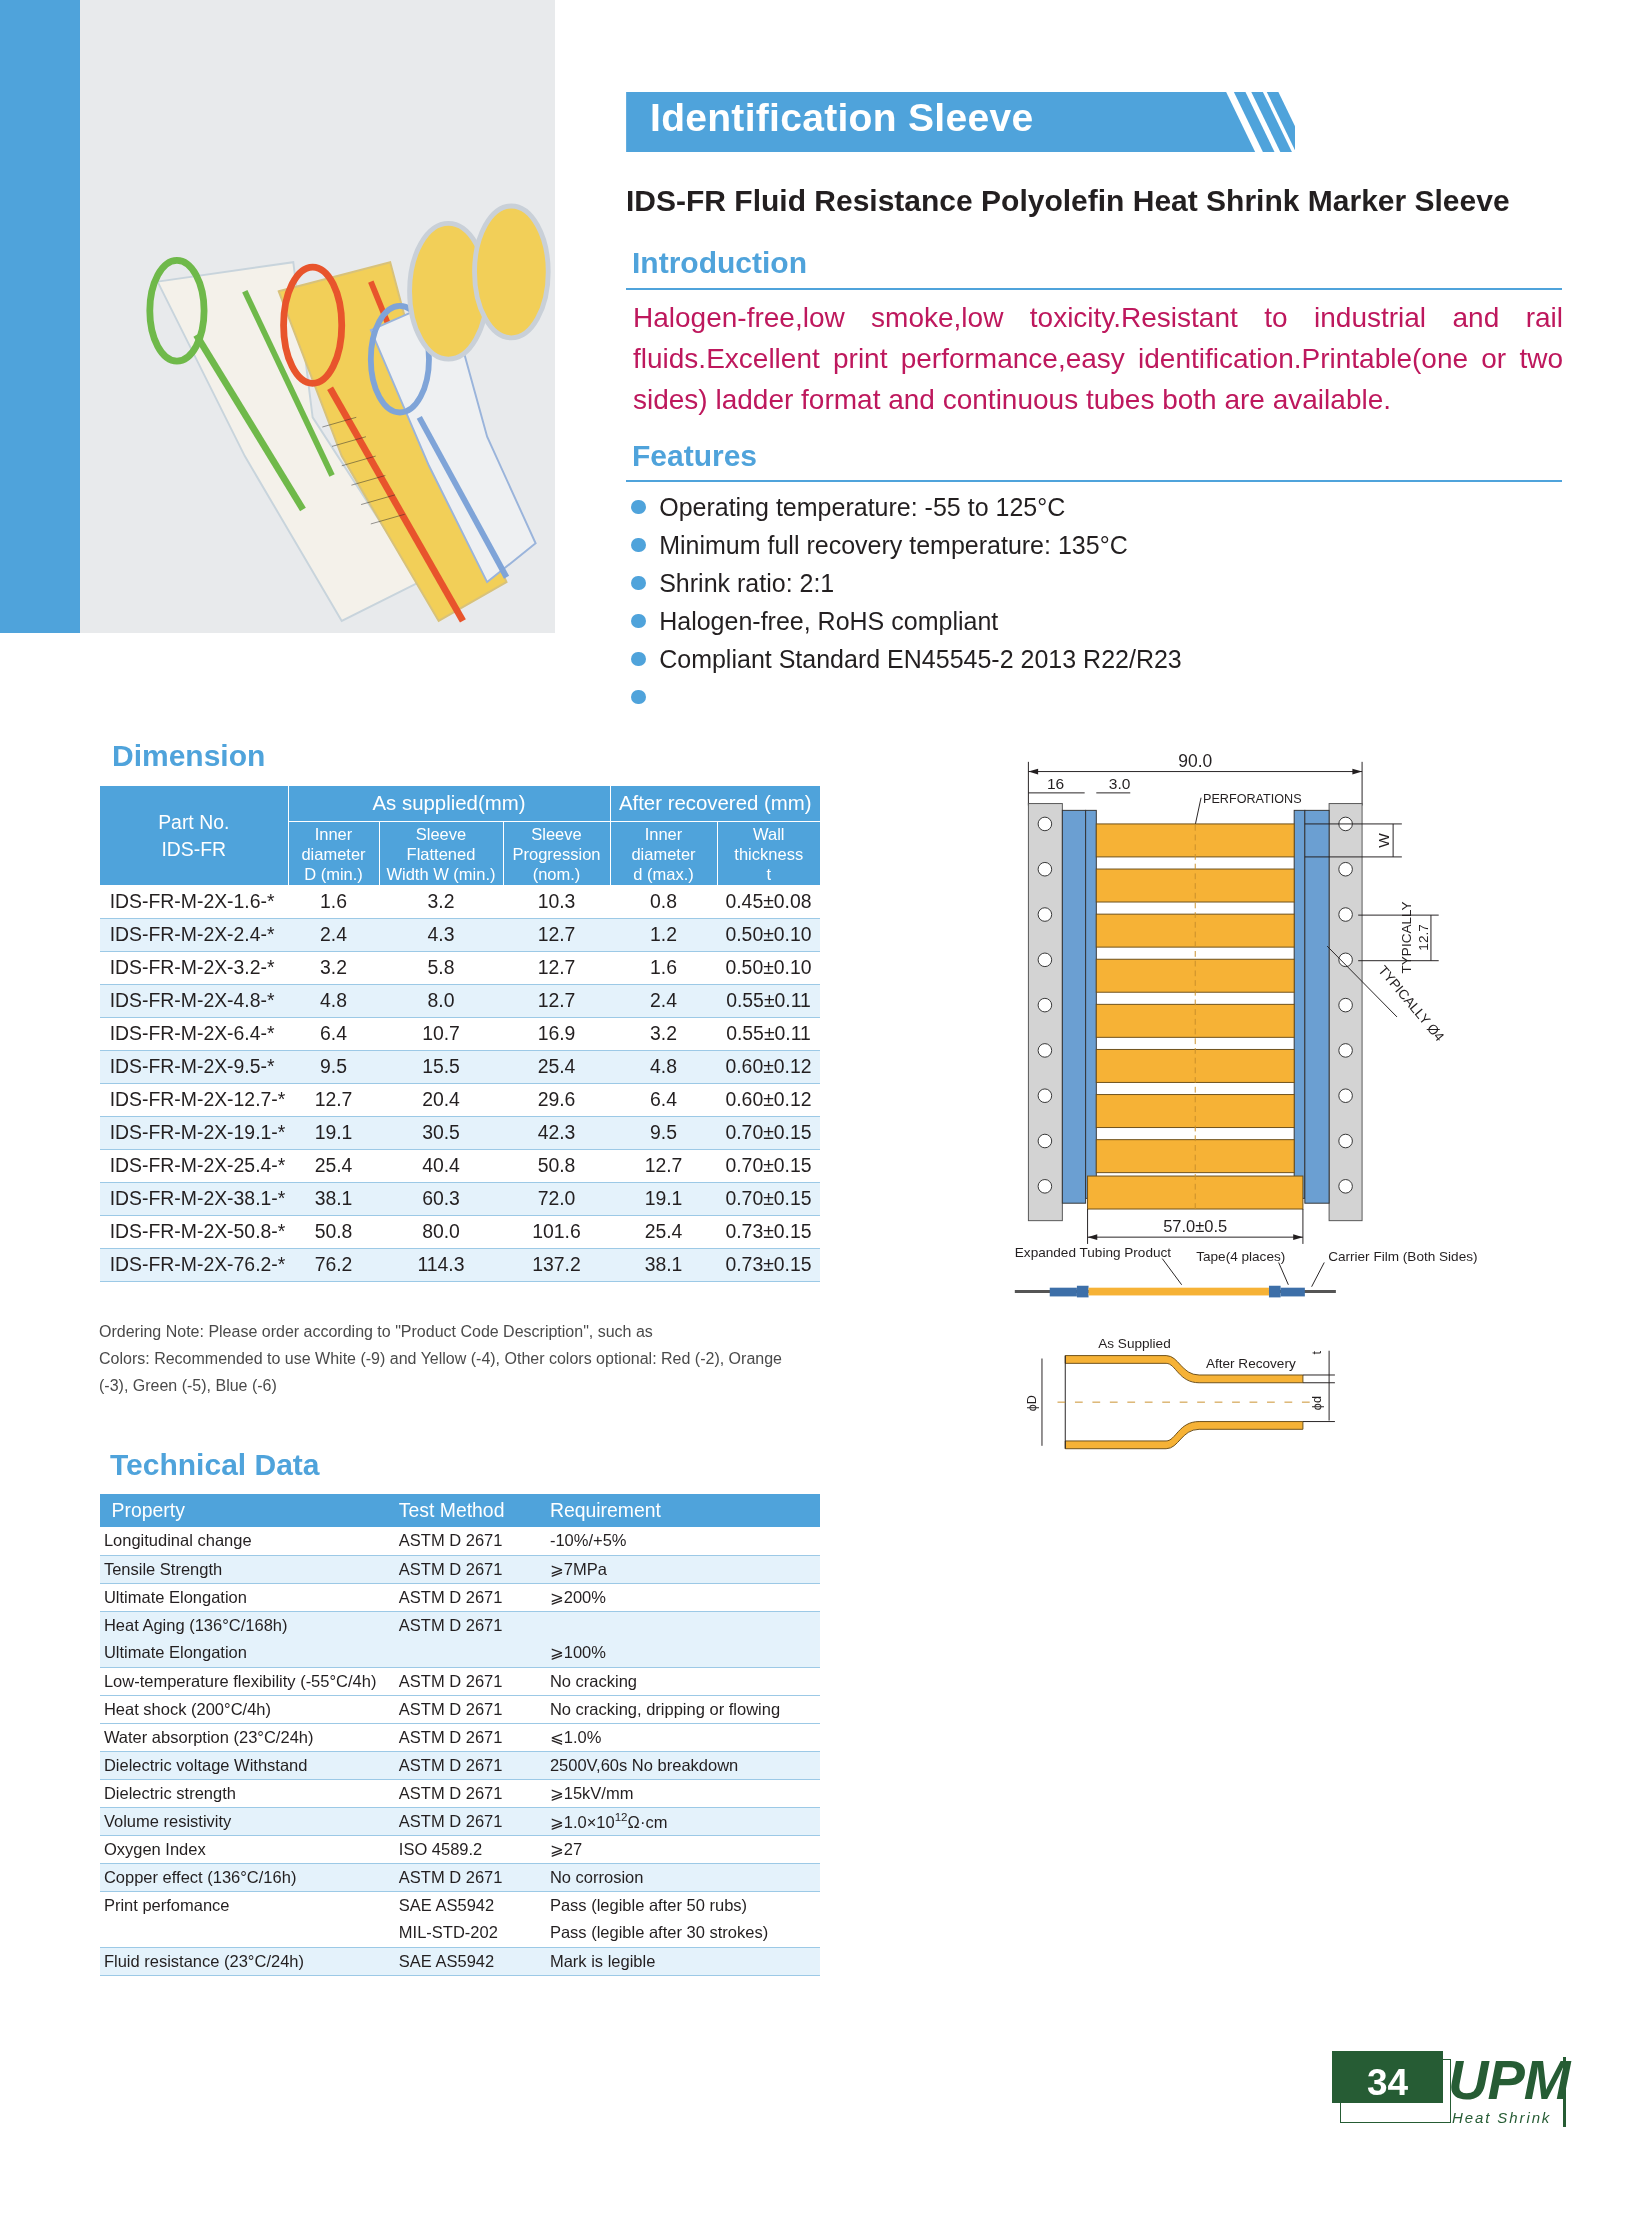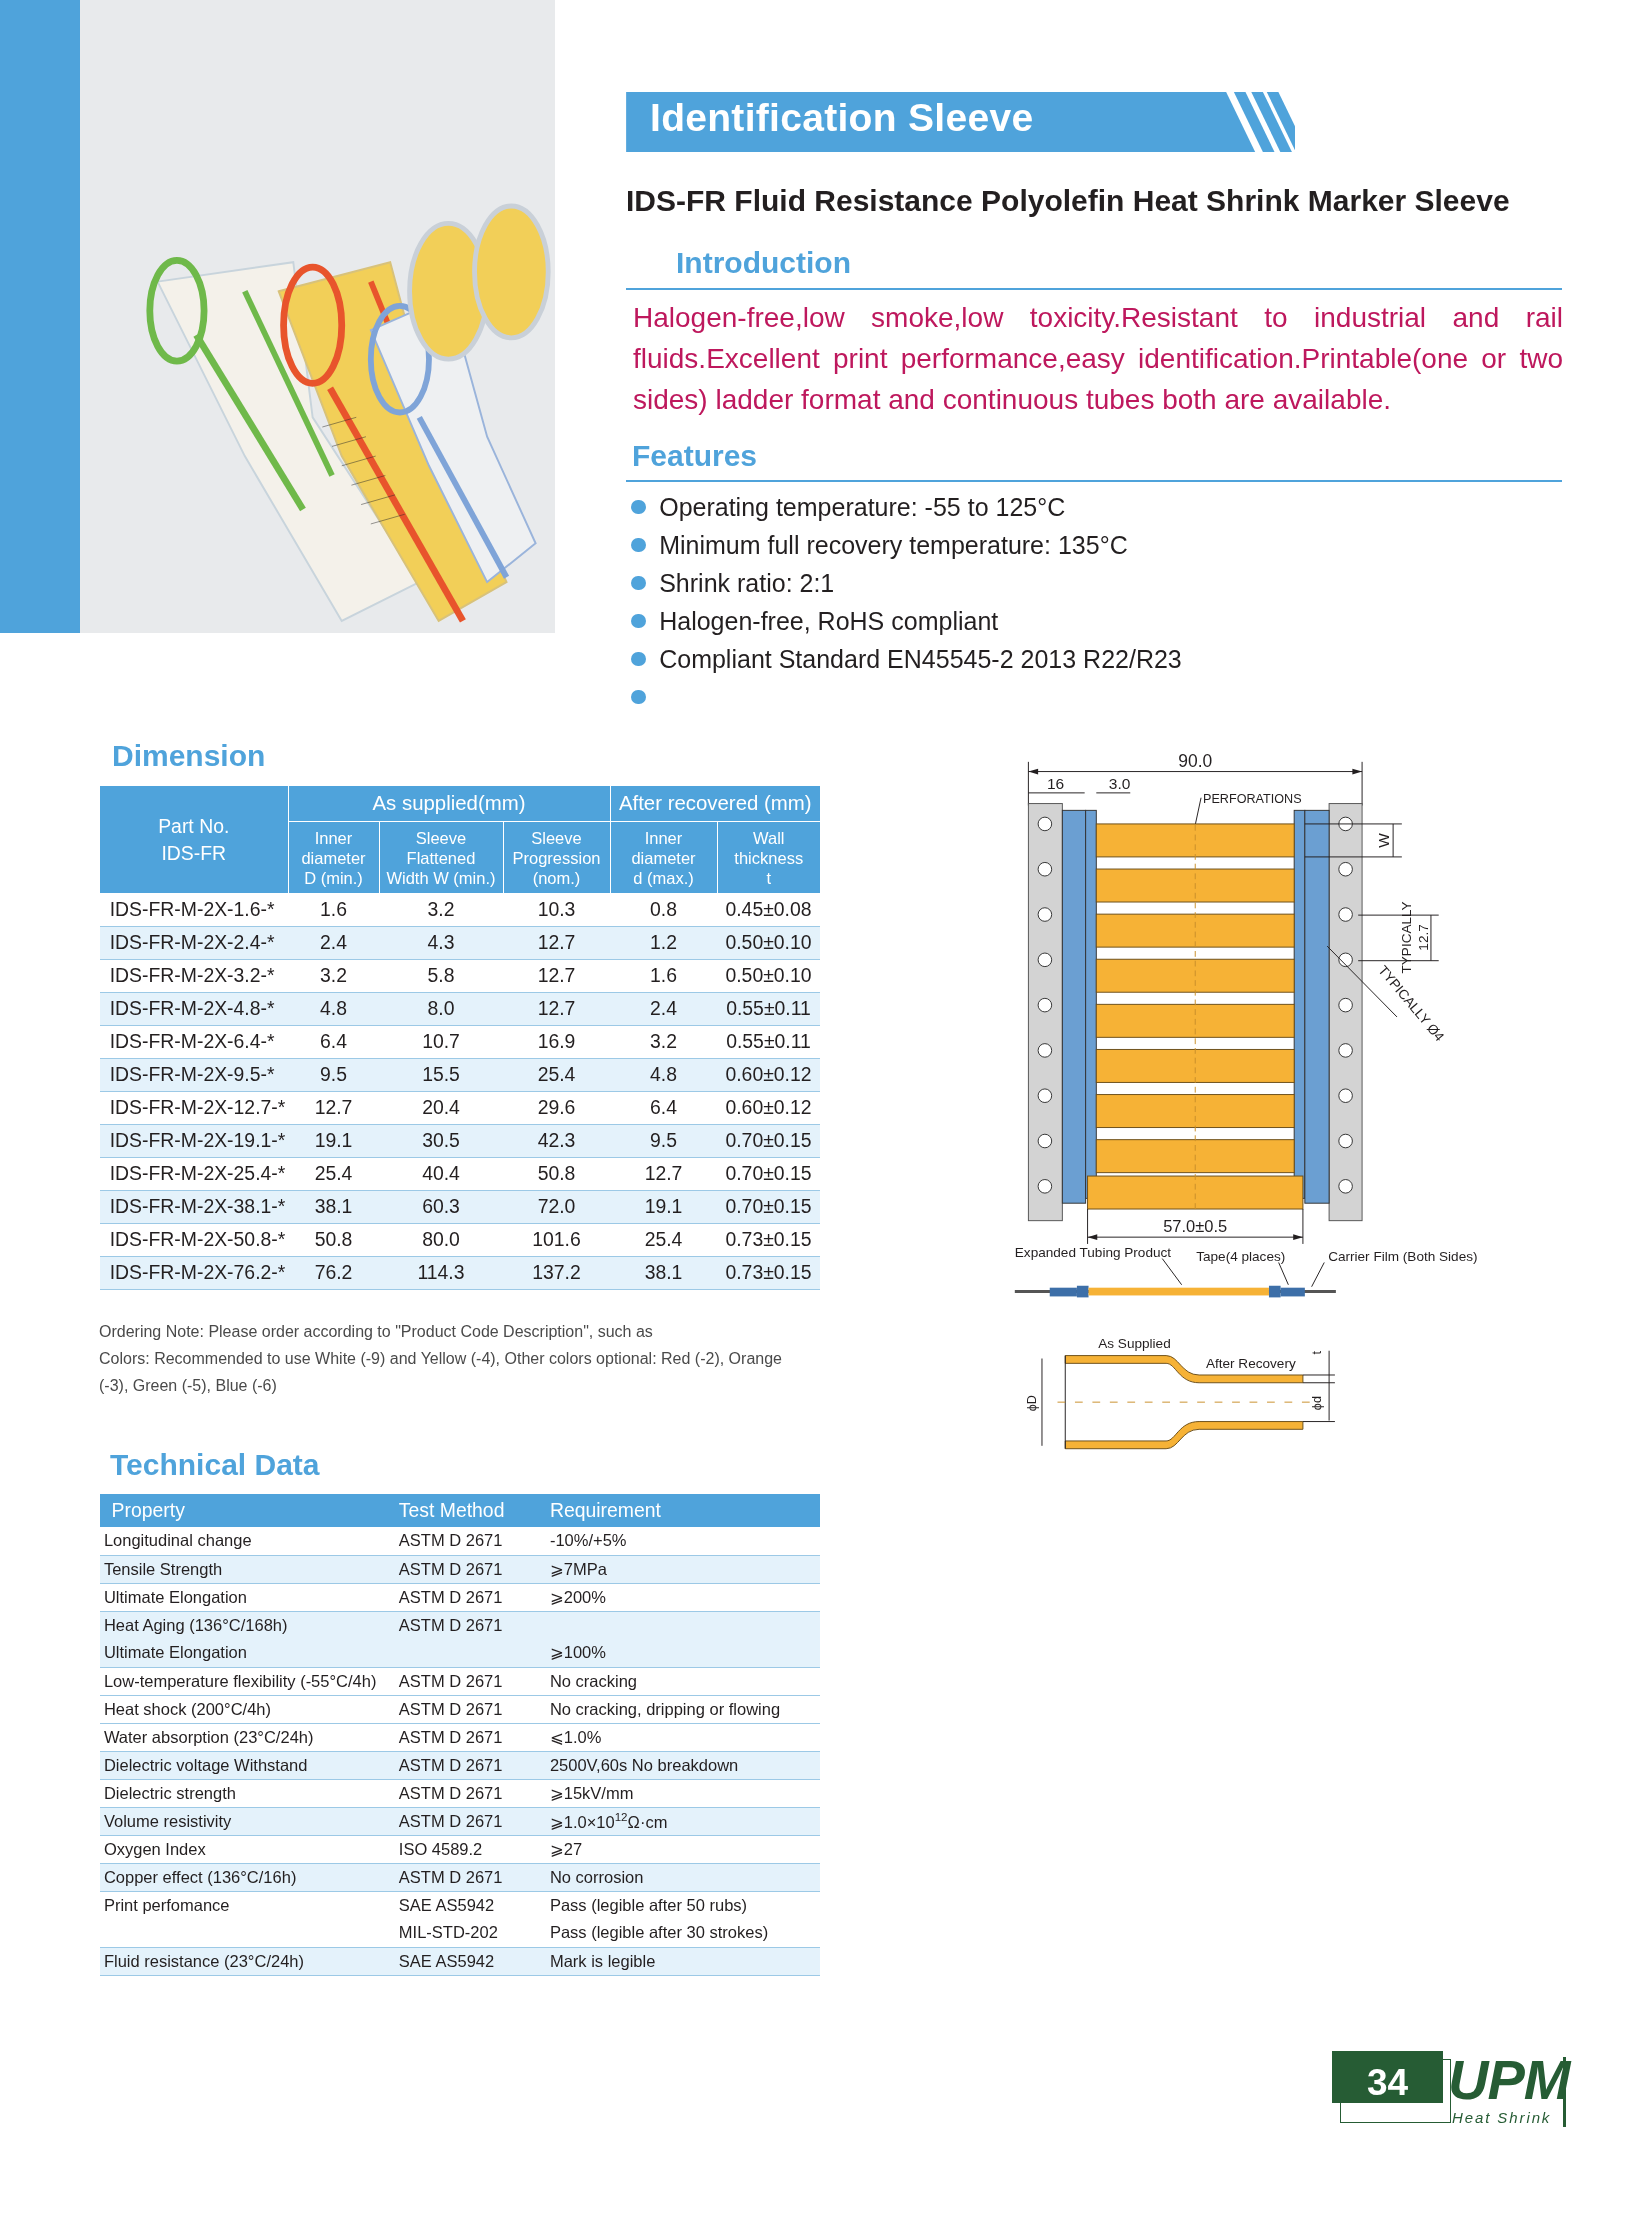--- a/index.html
+++ b/index.html
@@ -22,21 +22,21 @@
 
   .features { position: absolute; left: 631px; top: 488px; list-style: none; }
   .features li { font-size: 25px; height: 38px; line-height: 38px; display: flex; align-items: center; color: #231f20; }
   .features .dot { width: 14.6px; height: 14.6px; border-radius: 50%; background: #4fa3db; margin-right: 13.6px; display: inline-block; }
 
   
   .dim-table { position: absolute; left: 100px; top: 786px; width: 720px; border-collapse: collapse; }
   .dim-table th { background: #4fa3db; color: #ffffff; font-weight: normal; font-size: 16.5px; line-height: 20.4px; border-left: 1px solid #ffffff; text-align: center; }
   .dim-table th.first { border-left: none; font-size: 19.4px; line-height: 27px; }
   .dim-table th.group { font-size: 20.4px; height: 35px; border-bottom: 1px solid #ffffff; }
-  .dim-table th.sub { height: 72px; padding-top: 1.9px; margin-left: 12px; }
+  .dim-table th.sub { height: 64px; padding-top: 1.9px; margin-left: 12px; }
   .dim-table td { font-size: 19.4px; height: 33px; text-align: center; border-bottom: 1.9px solid #9cc9e6; color: #231f20; }
   .dim-table td.pn { text-align: left; padding-left: 9.7px; }
   .dim-table tr.alt td { background: #e4f2fb; }
 
   .notes { position: absolute; left: 99px; top: 1318px; width: 737px; font-size: 16px; line-height: 27px; color: #4a4a4a; }
 
   
   .tech-table { position: absolute; left: 100px; top: 1494px; width: 720px; border-collapse: collapse; }
   .tech-table th { background: #4fa3db; color: #ffffff; font-weight: normal; font-size: 19.4px; height: 33px; text-align: left; }
   .tech-table td { font-size: 16.5px; height: 28px; color: #231f20; vertical-align: middle; }
@@ -100,21 +100,21 @@
     <polygon points="0,0 620,0 650,62 0,62" fill="#4fa3db"></polygon>
     <polygon points="628,0 640,0 670,62 658,62" fill="#4fa3db"></polygon>
     <polygon points="646,0 658,0 688,62 676,62" fill="#4fa3db"></polygon>
     <polygon points="662,0 674,0 704,62 692,62" fill="#4fa3db"></polygon>
   </svg>
   <div class="banner-title">Identification Sleeve</div>
 </div>
 
 <div class="subtitle">IDS-FR Fluid Resistance Polyolefin Heat Shrink Marker Sleeve</div>
 
-<div class="section-head" style="left:632px;top:246px;margin-left:44px;">Introduction</div>
+<div class="section-head" style="left:632px;top:246px;">Introduction</div>
 <div class="section-rule" style="left:626px;top:288px;width:936px;"></div>
 <div class="intro-text">Halogen-free,low smoke,low toxicity.Resistant to industrial and rail fluids.Excellent print performance,easy identification.Printable(one or two sides) ladder format and continuous tubes both are available.</div>
 
 <div class="section-head" style="left:632px;top:439px;">Features</div>
 <div class="section-rule" style="left:626px;top:480px;width:936px;"></div>
 <ul class="features">
   <li>
       <span class="dot"></span>
       <span>Operating temperature: -55 to 125°C</span>
     </li>

